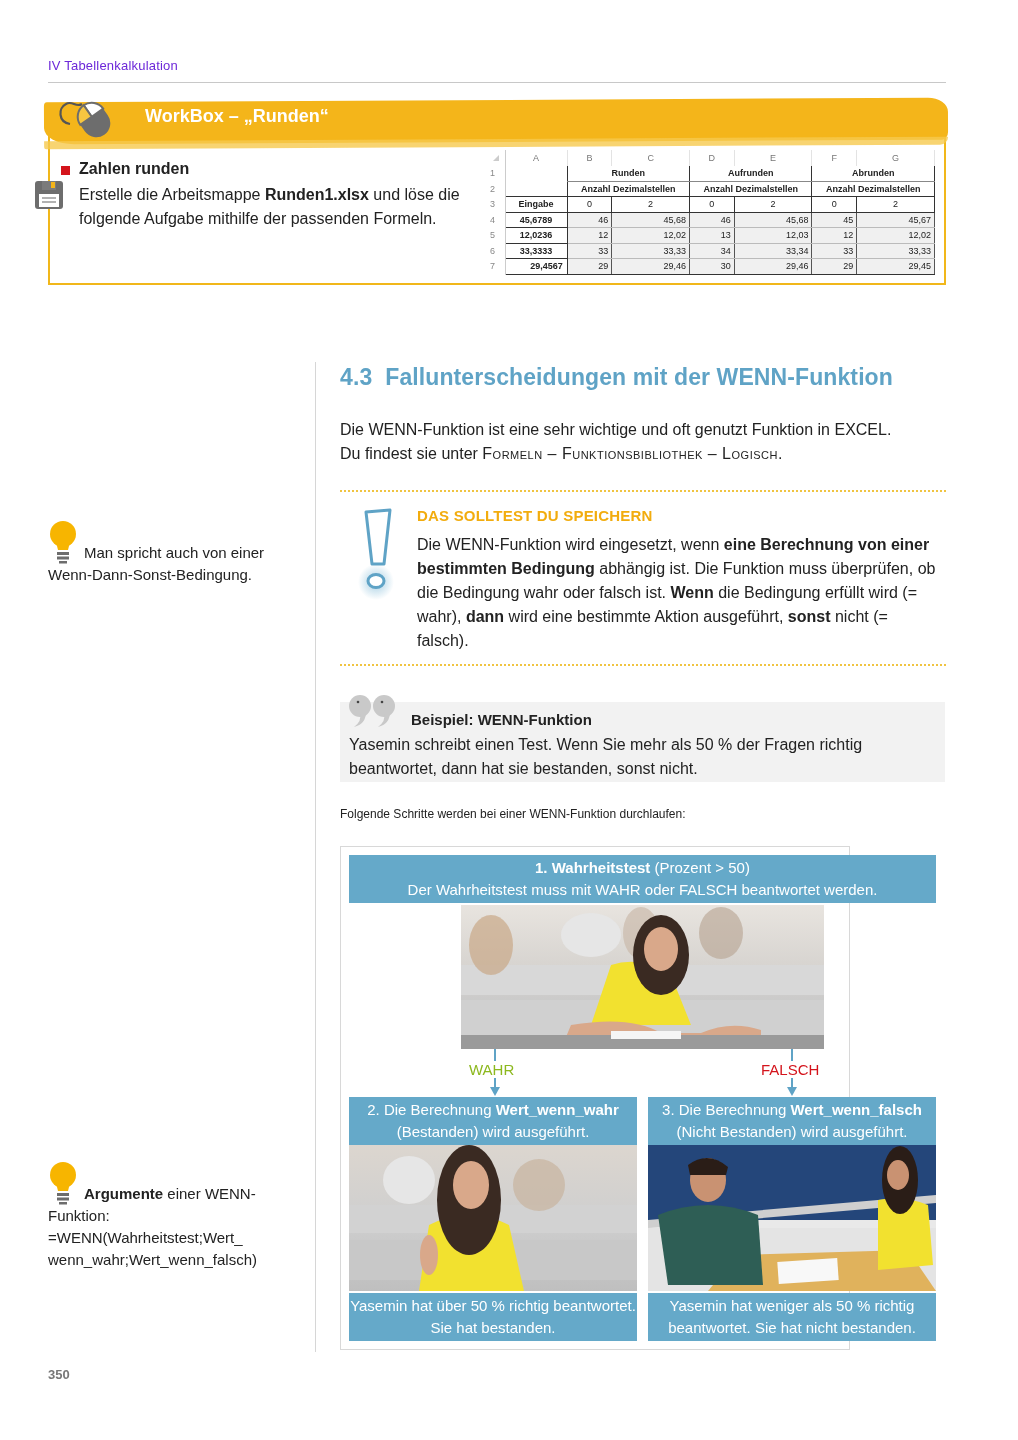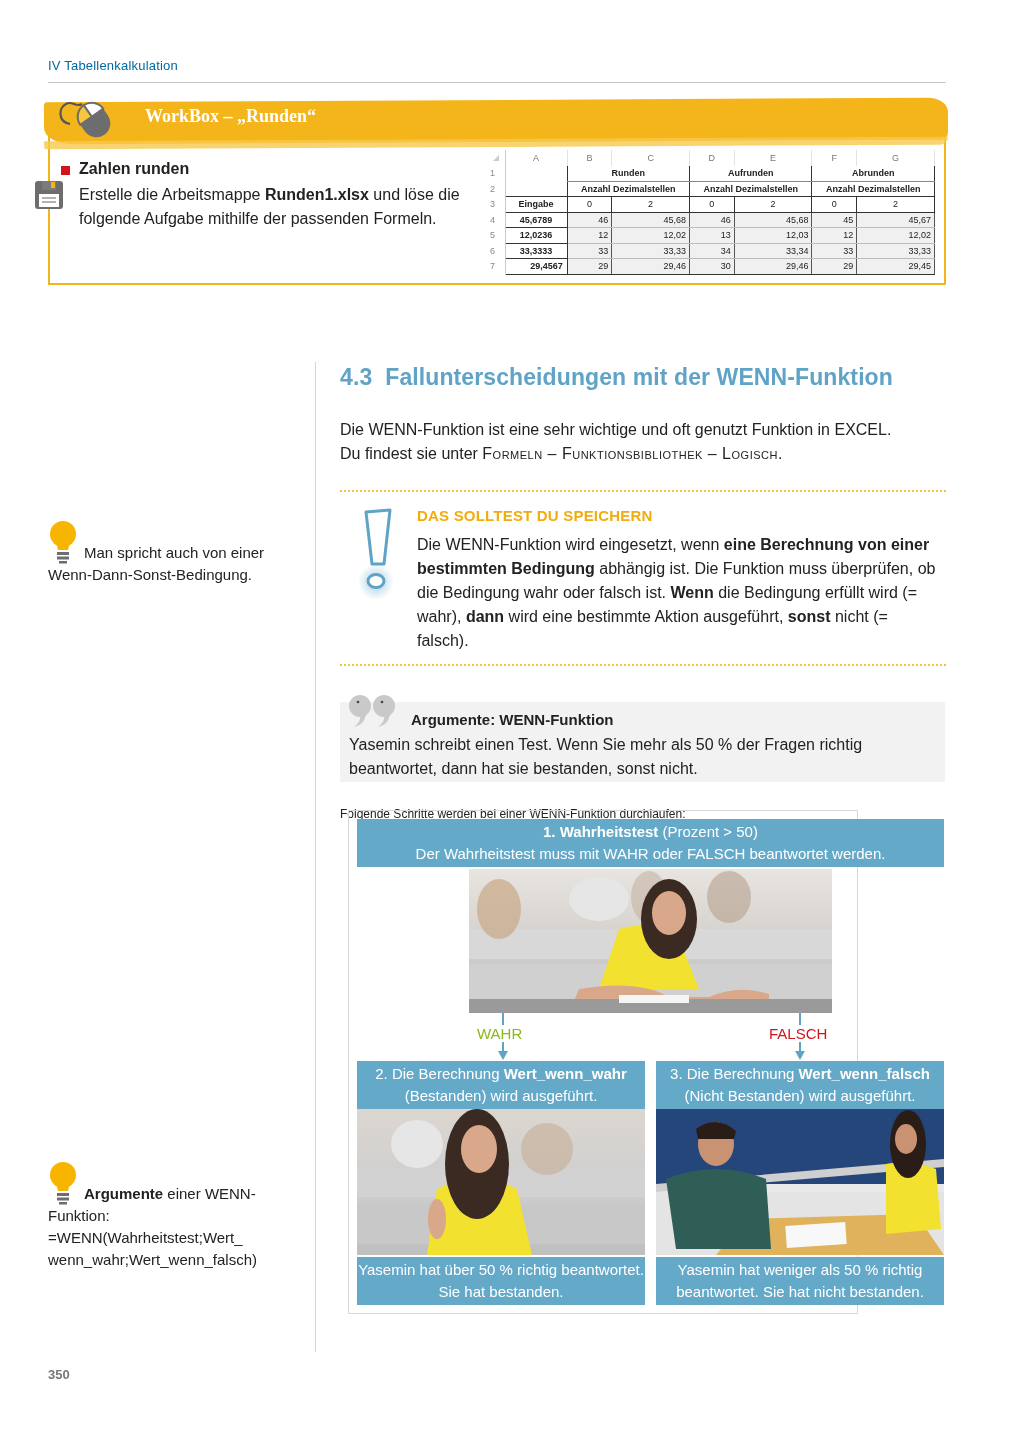--- a/index.html
+++ b/index.html
@@ -1,27 +1,27 @@
 <!DOCTYPE html>
 <html><head>
   <meta charset="utf-8">
   <style>
     * { box-sizing: border-box; margin: 0; padding: 0; }
     html, body { width: 1018px; height: 1440px; background: #fff; }
     body { position: relative; font-family: "Liberation Sans", sans-serif; color: #222; overflow: hidden; }
 
-    .running-head { position: absolute; left: 48px; top: 58px; font-size: 13px; color: #0369a1; letter-spacing: 0.2px; }
+    .running-head { position: absolute; left: 48px; top: 58px; font-size: 13px; color: #6d28d9; letter-spacing: 0.2px; }
     .running-rule { position: absolute; left: 48px; top: 82px; width: 898px; height: 1px; background: #c8c8c8; }
 
     
     .workbox { position: absolute; left: 48px; top: 96px; width: 898px; height: 190px; }
     .wb-frame { position: absolute; left: 0; top: 40px; width: 898px; height: 149px; border-left: 2px solid #f1b71a; border-right: 2px solid #f1b71a; border-bottom: 2px solid #f1b71a; }
     .wb-banner { position: absolute; left: -4px; top: 4px; width: 904px; height: 42px; background: #f4b51a; border-radius: 3px 20px 6px 30px / 4px 14px 8px 16px; transform: rotate(-0.3deg); }
     .wb-banner::after { content: ""; position: absolute; left: 0; bottom: -5px; width: 100%; height: 8px; background: #f6c94e; border-radius: 0 0 40px 10px; opacity: .8; }
-    .wb-title { position: absolute; left: 97px; top: 10px; font-size: 18px; font-weight: bold; color: #fff; z-index: 2; font-family: Liberation Serif, serif; }
+    .wb-title { position: absolute; left: 97px; top: 10px; font-size: 18px; font-weight: bold; color: #fff; z-index: 2; }
     .mouse-icon { position: absolute; left: 8px; top: -2px; width: 60px; height: 48px; z-index: 3; }
     .wb-bullet { position: absolute; left: 13px; top: 70px; width: 9px; height: 9px; background: #d4141c; }
     .wb-heading { position: absolute; left: 31px; top: 64px; font-size: 16px; font-weight: bold; color: #222; }
     .wb-text { position: absolute; left: 31px; top: 87px; width: 390px; font-size: 16px; line-height: 24px; color: #222; }
     .wb-text b { font-weight: bold; }
     .save-icon { position: absolute; left: -14px; top: 84px; width: 30px; height: 30px; }
 
     
     .sheet { position: absolute; left: 487px; top: 150px; width: 448px; font-size: 9px; border-collapse: collapse; }
     .sheet td, .sheet th { height: 15.5px; padding: 0 3px; white-space: nowrap; }
@@ -53,21 +53,21 @@
     .rem-text { position: absolute; left: 77px; top: 37px; width: 525px; font-size: 16px; line-height: 24px; color: #222; }
     .rem-text b { font-weight: bold; }
 
     .example { position: absolute; left: 340px; top: 702px; width: 605px; height: 80px; background: #f2f2f2; }
     .quote-icon { position: absolute; left: 6px; top: -8px; width: 54px; height: 34px; }
     .ex-title { position: absolute; left: 71px; top: 9px; font-size: 15px; font-weight: bold; color: #222; }
     .ex-text { position: absolute; left: 9px; top: 31px; width: 590px; font-size: 16px; line-height: 24px; color: #222; }
 
     .steps-intro { position: absolute; left: 340px; top: 807px; font-size: 12px; color: #222; }
 
-    .flow { position: absolute; left: 340px; top: 810px; width: 510px; height: 504px; border: 1.5px solid #d8d8d8; margin-left: 8px; }
+    .flow { position: absolute; left: 340px; top: 846px; width: 510px; height: 504px; border: 1.5px solid #d8d8d8; }
     .bluebox { position: absolute; background: #65a9c9; color: #fff; text-align: center; font-size: 15px; line-height: 22px; }
     .bluebox b { font-weight: bold; }
     .photo { position: absolute; overflow: hidden; }
     .arrow-line { position: absolute; width: 1.5px; background: #5fa3c6; }
     .arrow-head { position: absolute; width: 0; height: 0; border-left: 5px solid transparent; border-right: 5px solid transparent; border-top: 9px solid #5fa3c6; }
     .branch-label { position: absolute; font-size: 15px; }
 
     .page-num { position: absolute; left: 48px; top: 1367px; font-size: 13px; font-weight: bold; color: #777; }
   </style>
 </head>
@@ -231,21 +231,21 @@
 
 <div class="example">
   <svg class="quote-icon" viewBox="0 0 54 34">
     <circle cx="14" cy="12" r="11" fill="#c9c9c9"></circle>
     <path d="M20 18 Q20 30 8 33 Q16 27 14 20 Z" fill="#c9c9c9"></path>
     <circle cx="38" cy="12" r="11" fill="#c9c9c9"></circle>
     <path d="M44 18 Q44 30 32 33 Q40 27 38 20 Z" fill="#c9c9c9"></path>
     <circle cx="12" cy="8" r="1.3" fill="#444"></circle>
     <circle cx="36" cy="8" r="1.3" fill="#444"></circle>
   </svg>
-  <div class="ex-title">Argumente: WENN-Funktion</div>
+  <div class="ex-title">Beispiel: WENN-Funktion</div>
   <div class="ex-text">Yasemin schreibt einen Test. Wenn Sie mehr als 50 % der Fragen richtig beantwortet, dann hat sie bestanden, sonst nicht.</div>
 </div>
 
 <div class="steps-intro">Folgende Schritte werden bei einer WENN-Funktion durchlaufen:</div>
 
 <div class="flow">
   <div class="bluebox" style="left:8px; top:8px; width:587px; height:48px; padding-top:2px;">
     <div><b>1. Wahrheitstest</b><span> (Prozent &gt; 50)</span></div>
     <div>Der Wahrheitstest muss mit WAHR oder FALSCH beantwortet werden.</div>
   </div>

